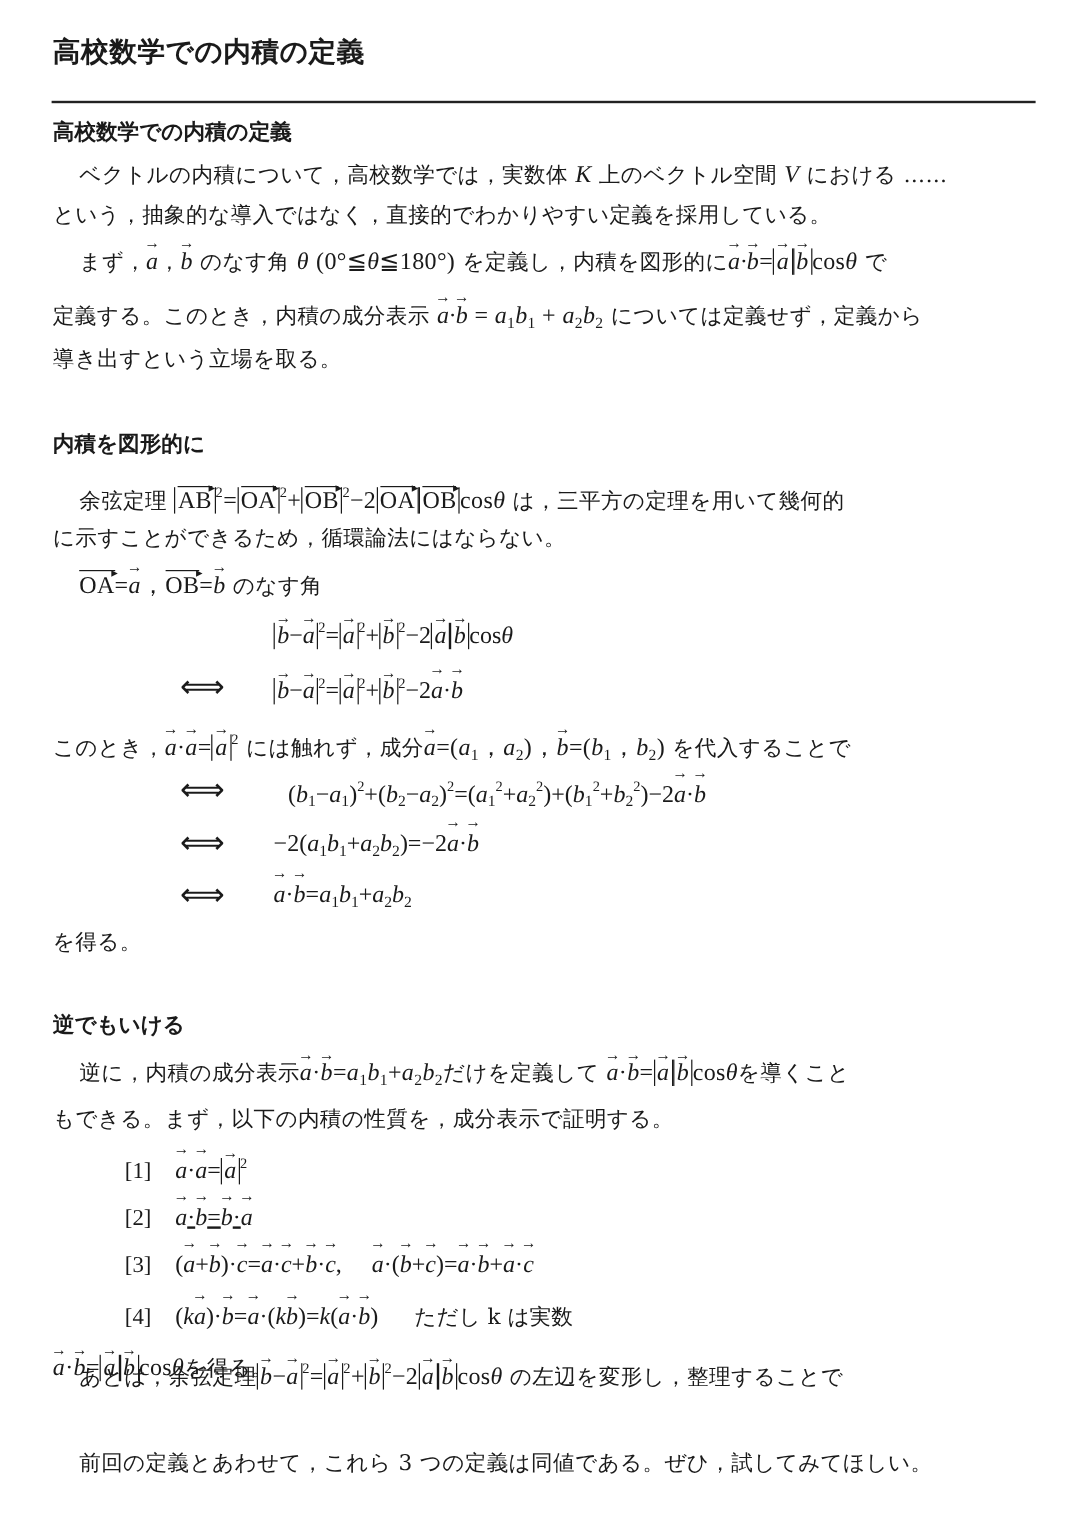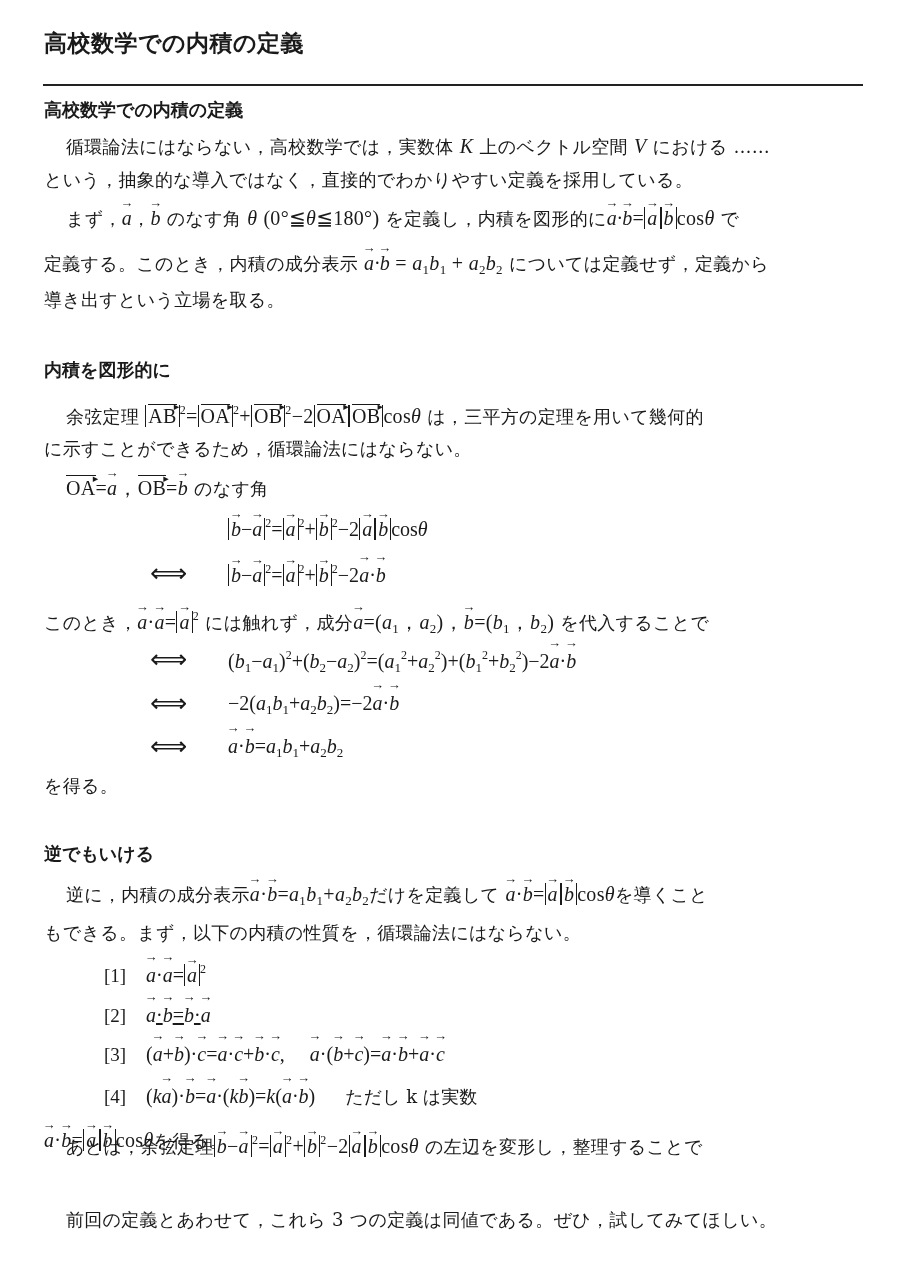--- a/index.html
+++ b/index.html
@@ -48,21 +48,21 @@
   .item-no { display: inline-block; width: 42px; font-family: "Liberation Serif", serif; font-size: 19px; }
 </style>
 </head>
 <body>
 
 <div class="page-title">高校数学での内積の定義</div>
 <div class="rule"></div>
 
 <div class="h2" style="top:98px;">高校数学での内積の定義</div>
 
-<div class="line ind" style="top:134px;"><span>循環論法にはならない，高校数学では，実数体</span> <span class="m">K</span> <span>上のベクトル空間</span> <span class="m">V</span> <span>における ……</span></div>
+<div class="line ind" style="top:134px;"><span>ベクトルの内積について，高校数学では，実数体</span> <span class="m">K</span> <span>上のベクトル空間</span> <span class="m">V</span> <span>における ……</span></div>
 <div class="line" style="top:168px;">という，抽象的な導入ではなく，直接的でわかりやすい定義を採用している。</div>
 
 <div class="line ind" style="top:206px;"><span>まず，</span><span class="m"><span class="vec">a</span></span>，<span class="m"><span class="vec">b</span></span> <span>のなす角</span> <span class="m">θ</span> <span class="r">(0°≦<i>θ</i>≦180°)</span> <span>を定義し，内積を図形的に</span><span class="m"><span class="vec">a</span>·<span class="vec">b</span></span><span class="r">=<span class="abs m"><span class="vec">a</span></span><span class="abs m"><span class="vec">b</span></span>cos<i>θ</i></span> <span>で</span></div>
 <div class="line" style="top:251px;"><span>定義する。このとき，内積の成分表示</span> <span class="m"><span class="vec">a</span>·<span class="vec">b</span></span><span class="r"> = <i>a</i><sub>1</sub><i>b</i><sub>1</sub> + <i>a</i><sub>2</sub><i>b</i><sub>2</sub></span> <span>については定義せず，定義から</span></div>
 <div class="line" style="top:288px;">導き出すという立場を取る。</div>
 
 <div class="h2" style="top:358px;">内積を図形的に</div>
 
 <div class="line ind" style="top:398px;"><span>余弦定理</span> <span class="r"><span class="abs"><span class="ovl">AB</span></span><sup>2</sup>=<span class="abs"><span class="ovl">OA</span></span><sup>2</sup>+<span class="abs"><span class="ovl">OB</span></span><sup>2</sup>−2<span class="abs"><span class="ovl">OA</span></span><span class="abs"><span class="ovl">OB</span></span>cos<i>θ</i></span> <span>は，三平方の定理を用いて幾何的</span></div>
 <div class="line" style="top:437px;">に示すことができるため，循環論法にはならない。</div>
@@ -70,34 +70,34 @@
 <div class="line ind" style="top:476px;"><span class="r"><span class="ovl">OA</span>=<i><span class="vec">a</span></i>，<span class="ovl">OB</span>=<i><span class="vec">b</span></i></span> <span>のなす角</span></div>
 
 <div class="eq" style="left:228px; top:516px;"><span class="abs"><i><span class="vec">b</span></i>−<i><span class="vec">a</span></i></span><sup>2</sup>=<span class="abs"><i><span class="vec">a</span></i></span><sup>2</sup>+<span class="abs"><i><span class="vec">b</span></i></span><sup>2</sup>−2<span class="abs"><i><span class="vec">a</span></i></span><span class="abs"><i><span class="vec">b</span></i></span>cos<i>θ</i></div>
 
 <div class="iff" style="top:558px;">⟺</div>
 <div class="eq" style="left:228px; top:562px;"><span class="abs"><i><span class="vec">b</span></i>−<i><span class="vec">a</span></i></span><sup>2</sup>=<span class="abs"><i><span class="vec">a</span></i></span><sup>2</sup>+<span class="abs"><i><span class="vec">b</span></i></span><sup>2</sup>−2<i><span class="vec">a</span></i>·<i><span class="vec">b</span></i></div>
 
 <div class="line" style="top:604px;"><span>このとき，</span><span class="r"><i><span class="vec">a</span></i>·<i><span class="vec">a</span></i>=<span class="abs"><i><span class="vec">a</span></i></span><sup>2</sup></span> <span>には触れず，成分</span><span class="r"><i><span class="vec">a</span></i>=(<i>a</i><sub>1</sub>，<i>a</i><sub>2</sub>)，<i><span class="vec">b</span></i>=(<i>b</i><sub>1</sub>，<i>b</i><sub>2</sub>)</span> <span>を代入することで</span></div>
 
 <div class="iff" style="top:644px;">⟺</div>
-<div class="eq" style="left:228px; top:648px;text-align:center;">(<i>b</i><sub>1</sub>−<i>a</i><sub>1</sub>)<sup>2</sup>+(<i>b</i><sub>2</sub>−<i>a</i><sub>2</sub>)<sup>2</sup>=(<i>a</i><sub>1</sub><sup>2</sup>+<i>a</i><sub>2</sub><sup>2</sup>)+(<i>b</i><sub>1</sub><sup>2</sup>+<i>b</i><sub>2</sub><sup>2</sup>)−2<i><span class="vec">a</span></i>·<i><span class="vec">b</span></i></div>
+<div class="eq" style="left:240px; top:648px;text-align:center;">(<i>b</i><sub>1</sub>−<i>a</i><sub>1</sub>)<sup>2</sup>+(<i>b</i><sub>2</sub>−<i>a</i><sub>2</sub>)<sup>2</sup>=(<i>a</i><sub>1</sub><sup>2</sup>+<i>a</i><sub>2</sub><sup>2</sup>)+(<i>b</i><sub>1</sub><sup>2</sup>+<i>b</i><sub>2</sub><sup>2</sup>)−2<i><span class="vec">a</span></i>·<i><span class="vec">b</span></i></div>
 
 <div class="iff" style="top:688px;">⟺</div>
 <div class="eq" style="left:228px; top:692px;">−2(<i>a</i><sub>1</sub><i>b</i><sub>1</sub>+<i>a</i><sub>2</sub><i>b</i><sub>2</sub>)=−2<i><span class="vec">a</span></i>·<i><span class="vec">b</span></i></div>
 
 <div class="iff" style="top:731px;">⟺</div>
 <div class="eq" style="left:228px; top:735px;"><i><span class="vec">a</span></i>·<i><span class="vec">b</span></i>=<i>a</i><sub>1</sub><i>b</i><sub>1</sub>+<i>a</i><sub>2</sub><i>b</i><sub>2</sub></div>
 
 <div class="line" style="top:774px;">を得る。</div>
 
 <div class="h2" style="top:842px;">逆でもいける</div>
 
 <div class="line ind" style="top:882px;"><span>逆に，内積の成分表示</span><span class="r"><i><span class="vec">a</span></i>·<i><span class="vec">b</span></i>=<i>a</i><sub>1</sub><i>b</i><sub>1</sub>+<i>a</i><sub>2</sub><i>b</i><sub>2</sub></span><span>だけを定義して</span> <span class="r"><i><span class="vec">a</span></i>·<i><span class="vec">b</span></i>=<span class="abs"><i><span class="vec">a</span></i></span><span class="abs"><i><span class="vec">b</span></i></span>cos<i>θ</i></span><span>を導くこと</span></div>
-<div class="line" style="top:921px;">もできる。まず，以下の内積の性質を，循環論法にはならない。</div>
+<div class="line" style="top:921px;">もできる。まず，以下の内積の性質を，成分表示で証明する。</div>
 
 <div class="eq" style="left:104px; top:962px;"><span class="item-no">[1]</span><i><span class="vec">a</span></i>·<i><span class="vec">a</span></i>=<span class="abs"><i><span class="vec">a</span></i></span><sup>2</sup></div>
 <div class="eq" style="left:104px; top:1004px;text-decoration:underline;"><span class="item-no">[2]</span><i><span class="vec">a</span></i>·<i><span class="vec">b</span></i>=<i><span class="vec">b</span></i>·<i><span class="vec">a</span></i></div>
 <div class="eq" style="left:104px; top:1043px;"><span class="item-no">[3]</span>(<i><span class="vec">a</span></i>+<i><span class="vec">b</span></i>)·<i><span class="vec">c</span></i>=<i><span class="vec">a</span></i>·<i><span class="vec">c</span></i>+<i><span class="vec">b</span></i>·<i><span class="vec">c</span></i>,&nbsp;&nbsp;&nbsp;&nbsp;&nbsp;<i><span class="vec">a</span></i>·(<i><span class="vec">b</span></i>+<i><span class="vec">c</span></i>)=<i><span class="vec">a</span></i>·<i><span class="vec">b</span></i>+<i><span class="vec">a</span></i>·<i><span class="vec">c</span></i></div>
 <div class="eq" style="left:104px; top:1085px;"><span class="item-no">[4]</span>(<i>k<span class="vec">a</span></i>)·<i><span class="vec">b</span></i>=<i><span class="vec">a</span></i>·(<i>k<span class="vec">b</span></i>)=<i>k</i>(<i><span class="vec">a</span></i>·<i><span class="vec">b</span></i>)&nbsp;&nbsp;&nbsp;&nbsp;&nbsp;&nbsp;<span style="font-family:'DejaVu Serif',serif;font-size:18px;">ただし k は実数</span></div>
 
 <div class="line ind" style="top:1128px;"><span>あとは，余弦定理</span><span class="r"><span class="abs"><i><span class="vec">b</span></i>−<i><span class="vec">a</span></i></span><sup>2</sup>=<span class="abs"><i><span class="vec">a</span></i></span><sup>2</sup>+<span class="abs"><i><span class="vec">b</span></i></span><sup>2</sup>−2<span class="abs"><i><span class="vec">a</span></i></span><span class="abs"><i><span class="vec">b</span></i></span>cos<i>θ</i></span> <span>の左辺を変形し，整理することで</span></div>
 <div class="line" style="top:1128px;"><span class="r"><i><span class="vec">a</span></i>·<i><span class="vec">b</span></i>=<span class="abs"><i><span class="vec">a</span></i></span><span class="abs"><i><span class="vec">b</span></i></span>cos<i>θ</i></span><span>を得る。</span></div>
 <div class="line ind" style="top:1208px;">前回の定義とあわせて，これら 3 つの定義は同値である。ぜひ，試してみてほしい。</div>
 

